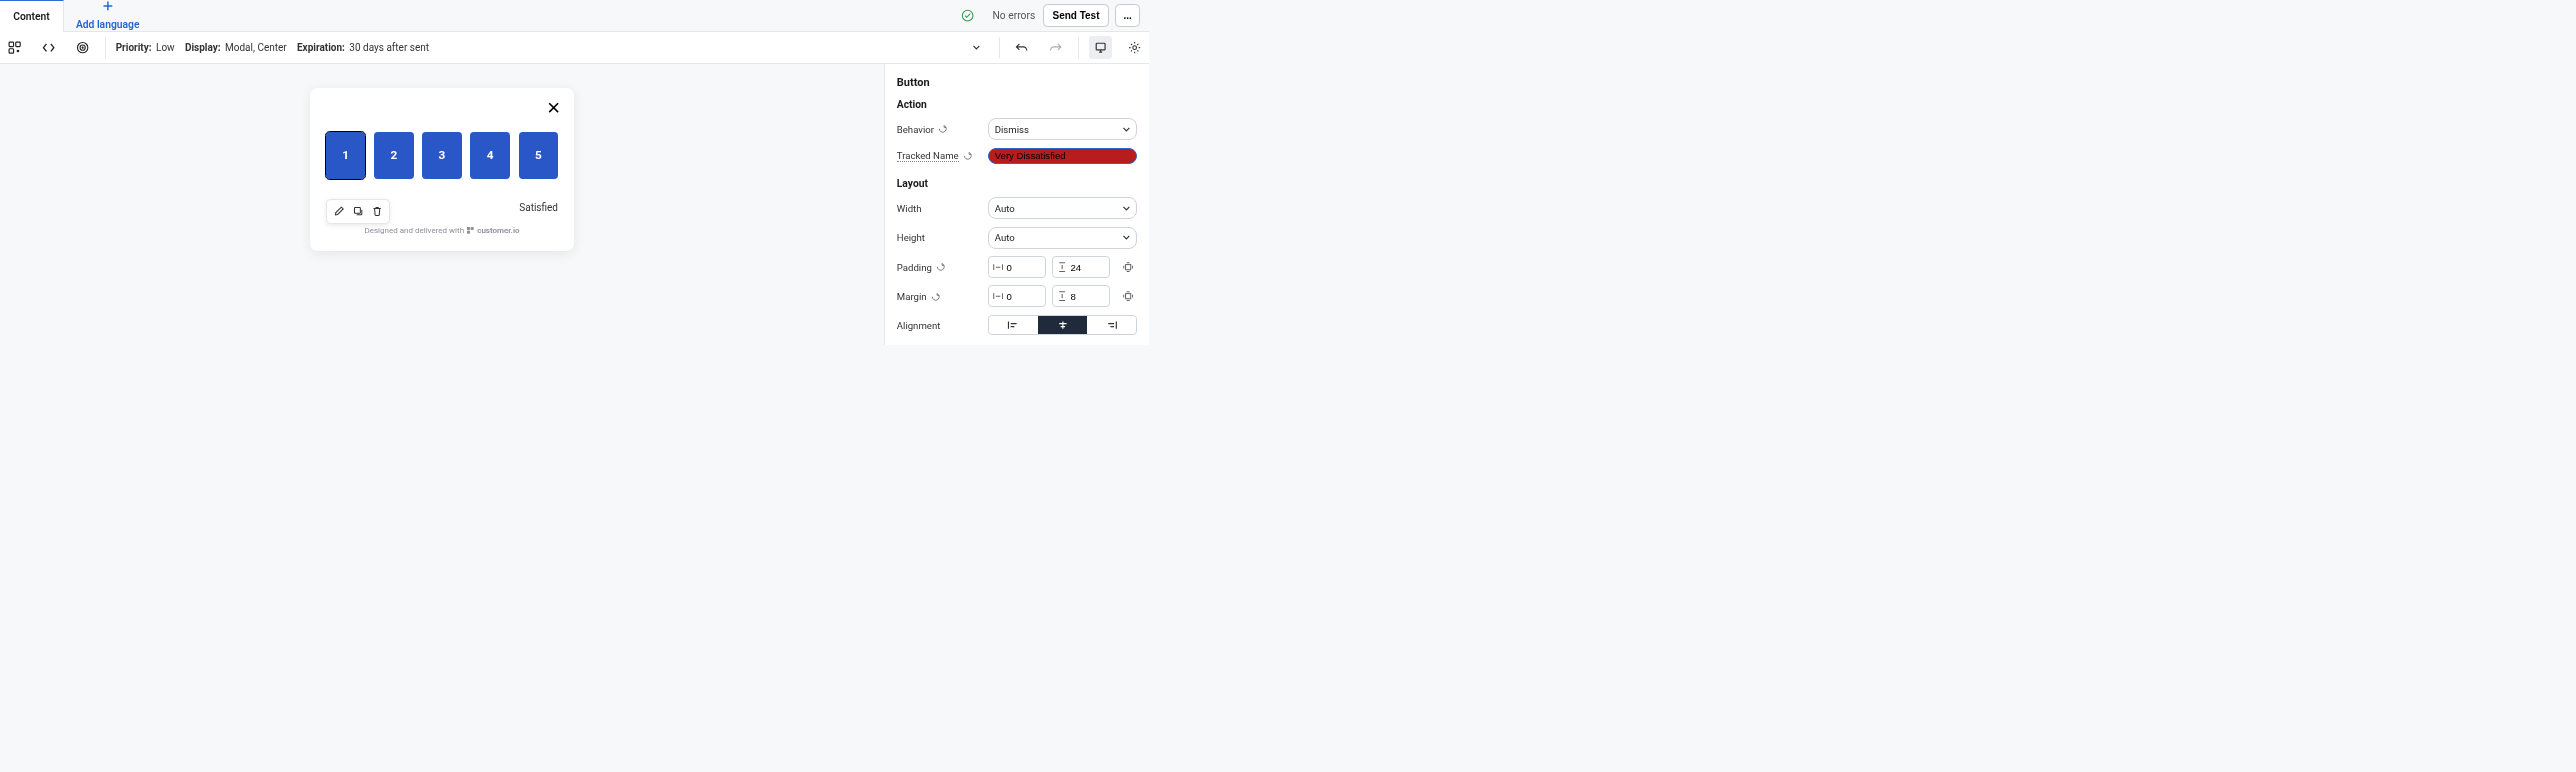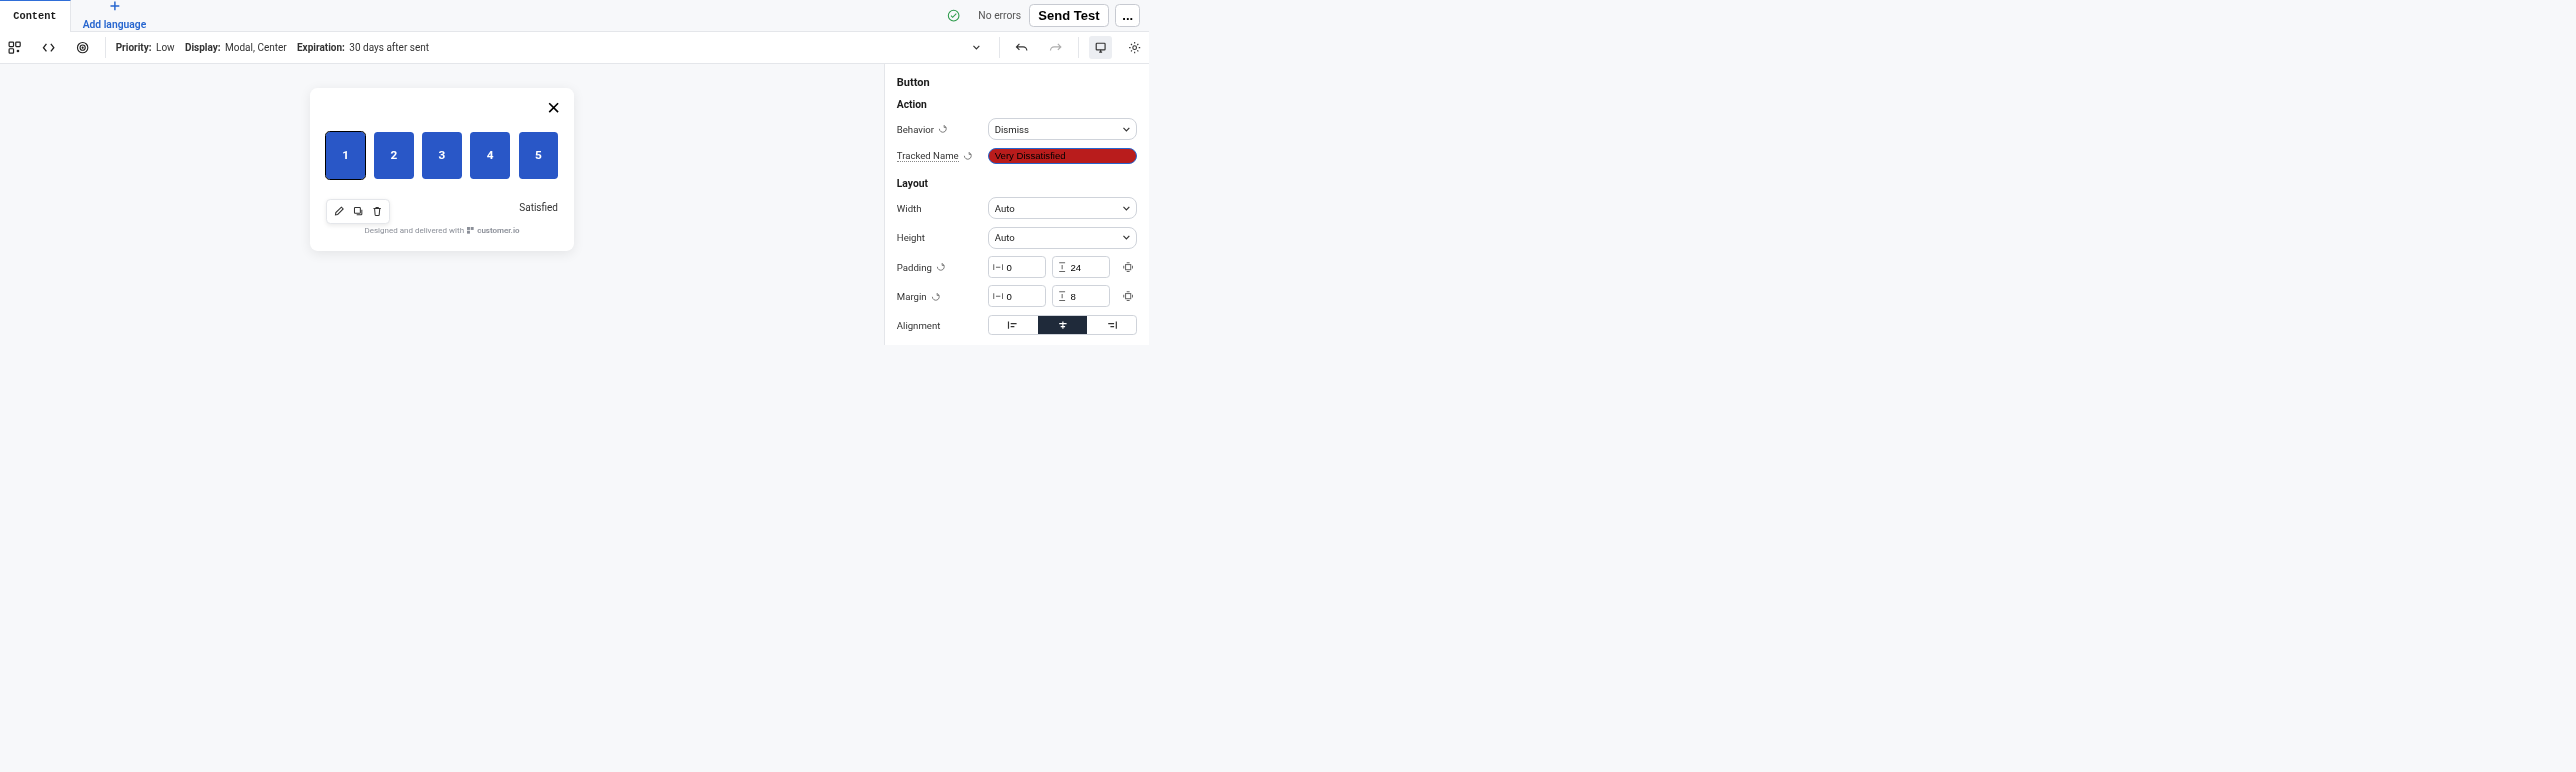--- a/index.html
+++ b/index.html
@@ -27,21 +27,20 @@
     display: flex;
     align-items: center;
     padding: 0 13.3px;
     font-weight: 600;
     font-size: 10.3px;
     color: #1b1b1b;
     background: #fff;
     border-right: 0.7px solid #e4e6ea;
     border-top: 1.5px solid #2f6ed8;
     cursor: pointer;
-    font-family: Liberation Mono, monospace;
   }
   .add-language {
     display: flex;
     align-items: center;
     gap: 5.9px;
     padding: 0 11.8px;
     color: #2766cf;
     font-weight: 600;
     cursor: pointer;
     flex-direction: column;
@@ -54,21 +53,21 @@
     gap: 18px;
     color: #555;
     margin-right: 7.4px;
   }
   .no-errors svg { width: 13.3px; height: 13.3px; }
   .btn {
     border: 0.7px solid #c7cad1;
     background: #fff;
     border-radius: 4.4px;
     padding: 4.4px 8.8px;
-    font-size: 13px;
+    font-size: 10px;
     font-weight: 600;
     cursor: pointer;
     height: 23.6px;
     display: inline-flex;
     align-items: center;
     justify-content: center;
   }
   .btn-more { width: 25px; padding: 0; margin-left: 5.9px; }
 
   

